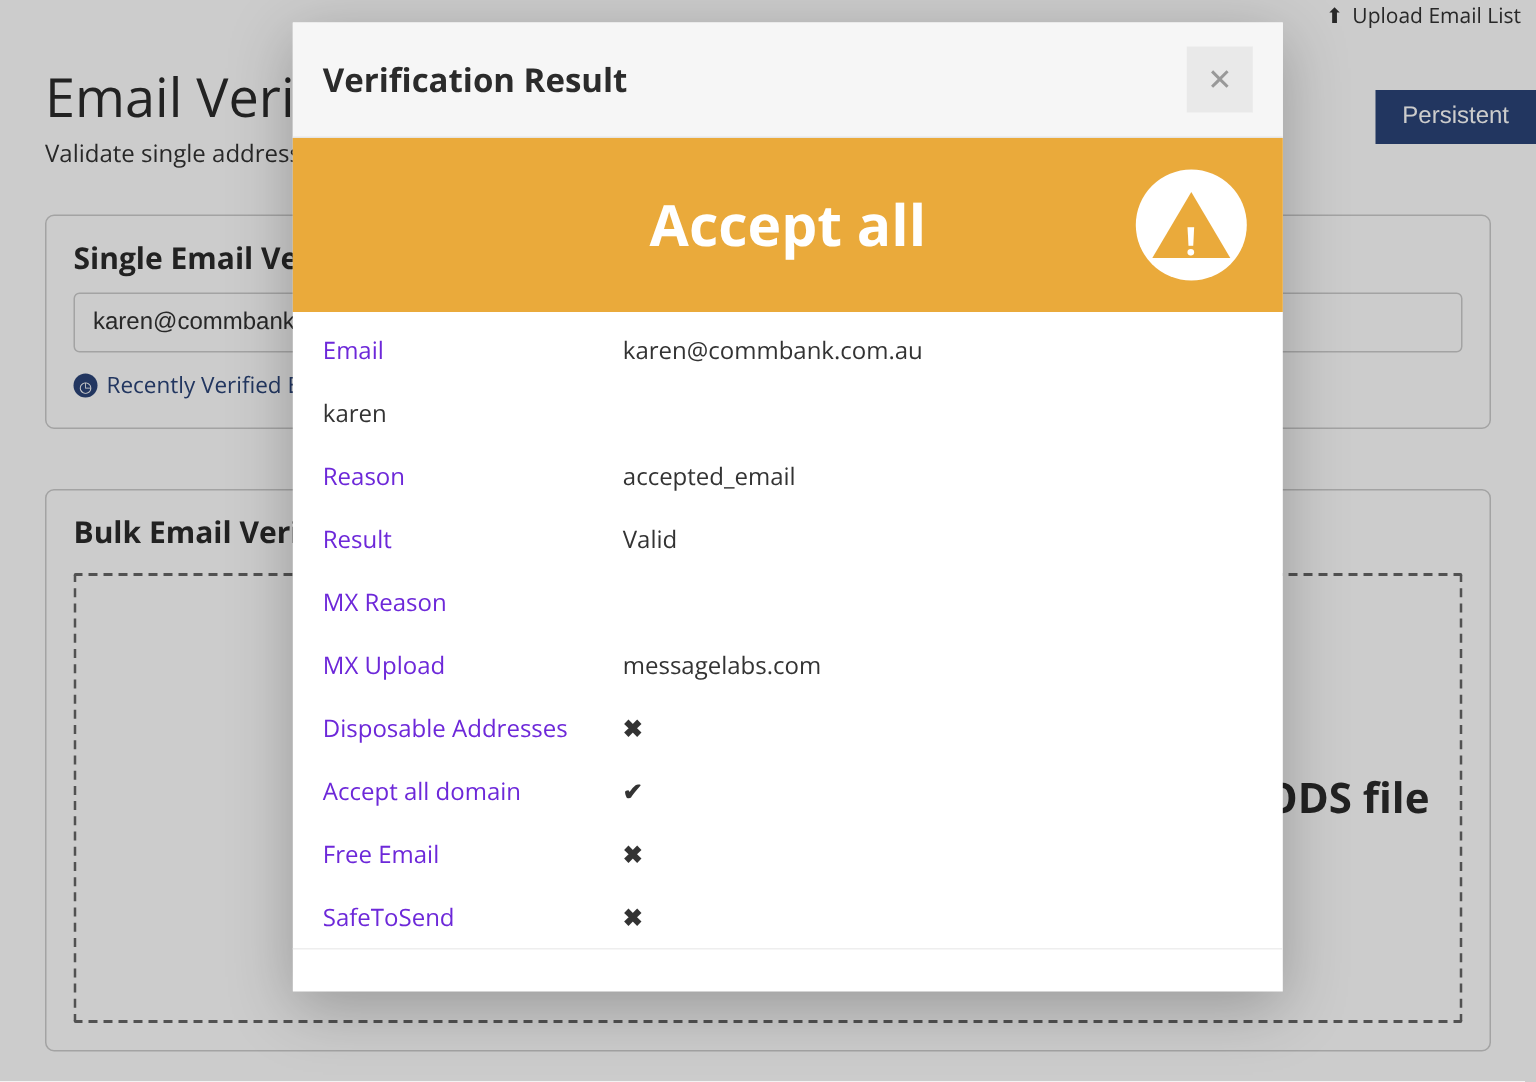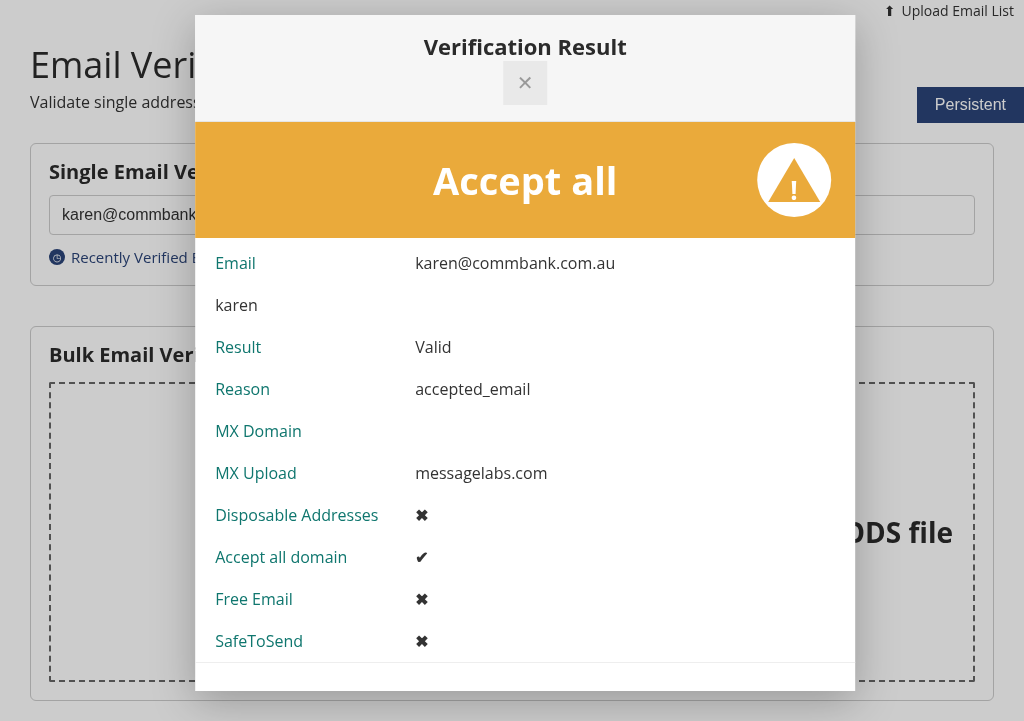--- a/index.html
+++ b/index.html
@@ -38,21 +38,21 @@
       color: #2b2b2b;
     }
     .page-subtitle {
       font-size: 16px;
       color: #333;
       margin-top: 2px;
     }
     .persist-btn {
       position: absolute;
       right: 0;
-      top: 87px;
+      top: 60px;
       background: #2b4478;
       color: #fff;
       padding: 9px 18px;
       font-size: 16px;
       border: none;
     }
     .panel {
       border: 1px solid #ccc;
       border-radius: 6px;
       margin-top: 30px;
@@ -105,21 +105,20 @@
       z-index: 10;
       box-shadow: 0 10px 40px rgba(0,0,0,0.25);
     }
     .modal-header {
       display: flex;
       justify-content: space-between;
       align-items: center;
       padding: 16px 20px;
       border-bottom: 1px solid #e5e5e5;
       background: #f6f6f6;
-      flex-direction: column;
     }
     .modal-title {
       font-size: 22px;
       font-weight: 700;
       color: #2b2b2b;
     }
     .close-btn {
       background: #e9e9e9;
       border: none;
       width: 44px;
@@ -176,21 +175,21 @@
     .details {
       padding: 4px 0 0 0;
     }
     .row {
       display: flex;
       padding: 10px 20px;
       font-size: 16px;
     }
     .row .label {
       width: 200px;
-      color: #0f766e;
+      color: #6d28d9;
     }
     .row .value {
       color: #333;
     }
     .check-icon::before {
       content: "✔";
       font-weight: 700;
       color: #333;
     }
     .x-icon::before {
@@ -268,29 +267,29 @@
 
   <div class="details">
     <div class="row">
       <div class="label">Email</div>
       <div class="value">karen@commbank.com.au</div>
     </div>
     <div class="row">
       <div class="value">karen</div>
     </div>
     <div class="row">
+      <div class="label">Reason</div>
+      <div class="value">accepted_email</div>
+    </div>
+    <div class="row">
       <div class="label">Result</div>
       <div class="value">Valid</div>
     </div>
     <div class="row">
-      <div class="label">Reason</div>
-      <div class="value">accepted_email</div>
-    </div>
-    <div class="row">
-      <div class="label">MX Domain</div>
+      <div class="label">MX Reason</div>
     </div>
     <div class="row">
       <div class="label">MX Upload</div>
       <div class="value">messagelabs.com</div>
     </div>
     <div class="row">
       <div class="label">Disposable Addresses</div>
       <div class="value x-icon"></div>
     </div>
     <div class="row">

